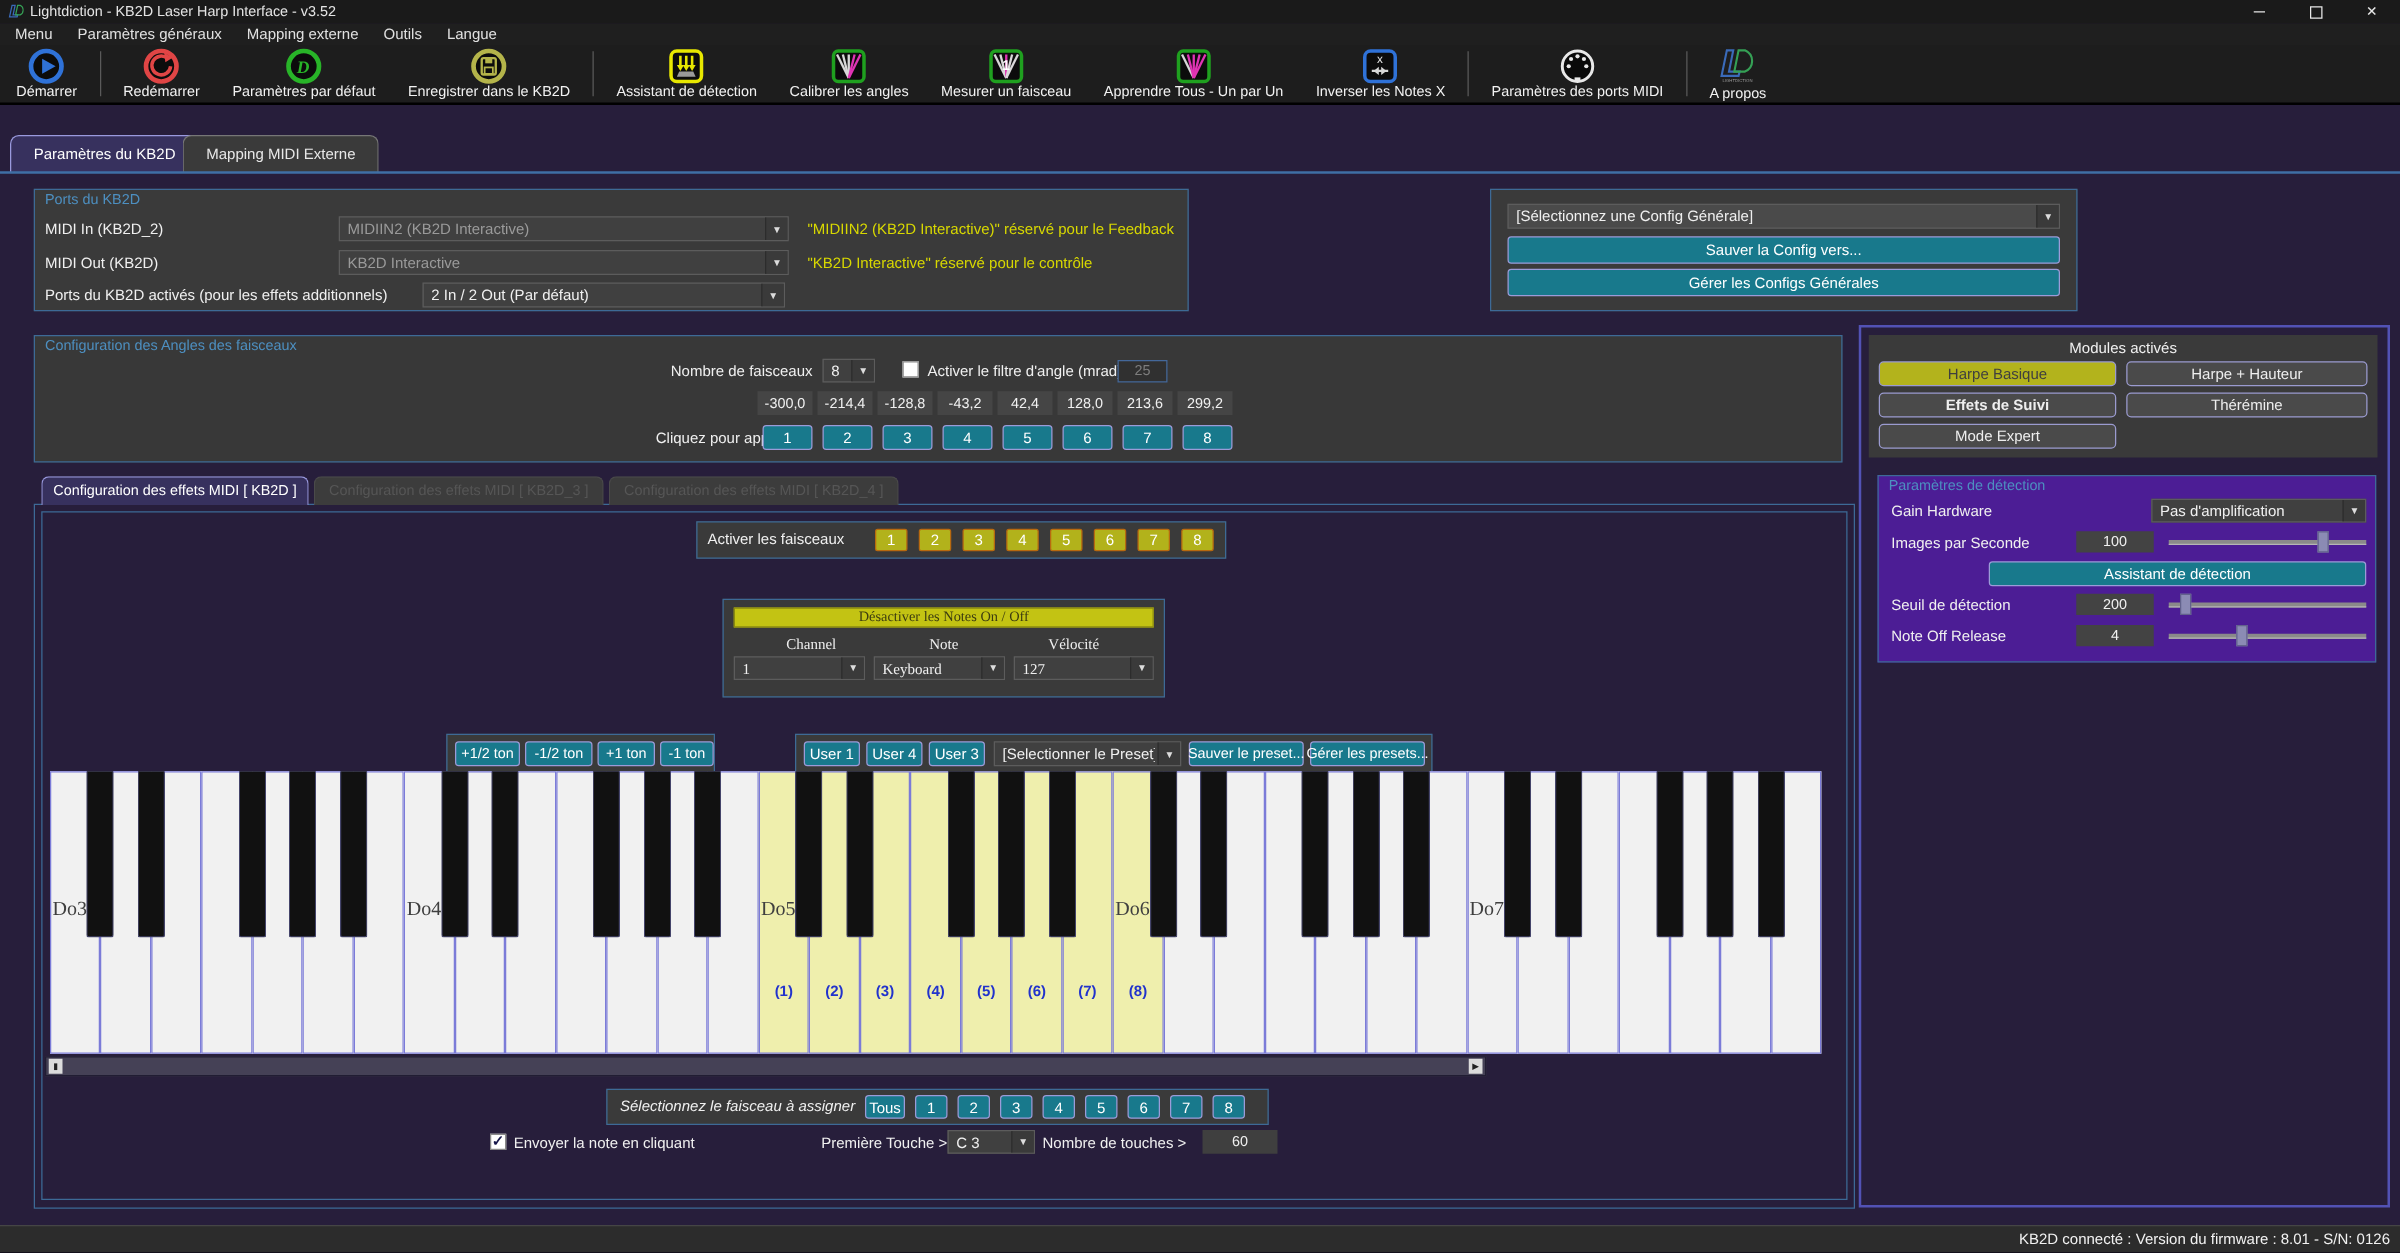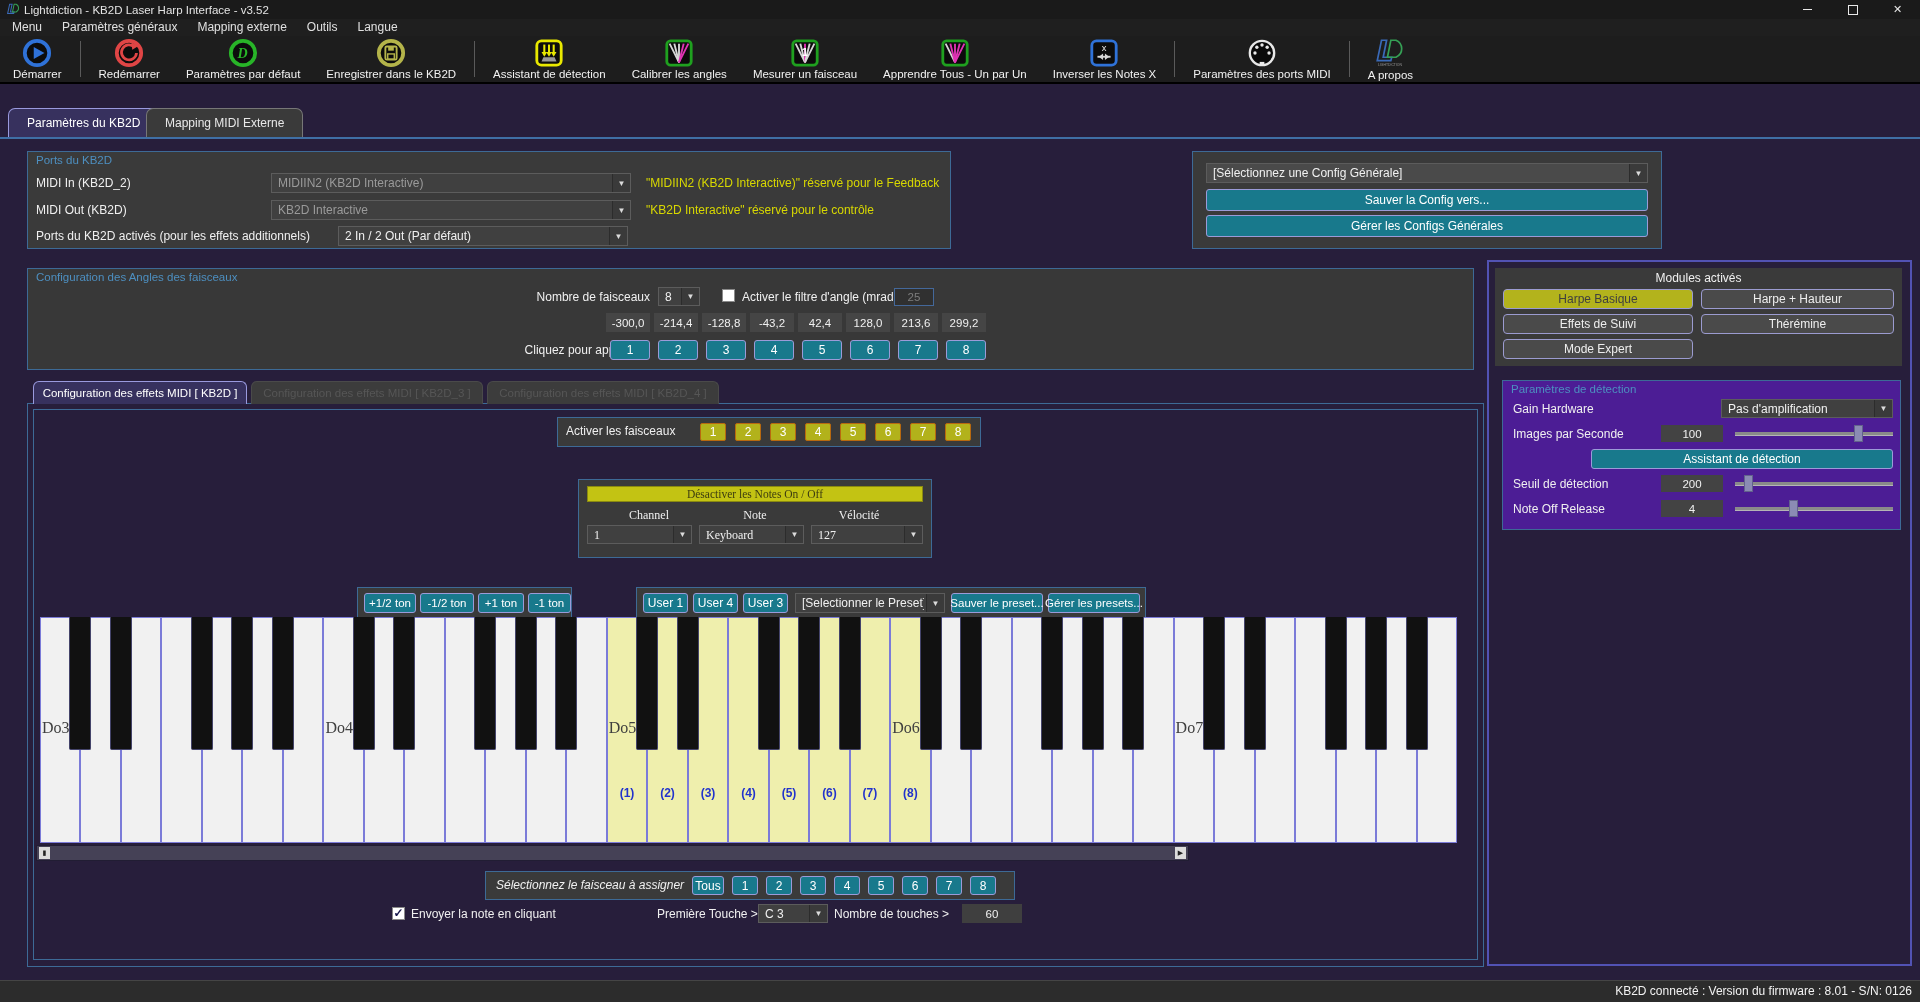--- a/index.html
+++ b/index.html
@@ -504,21 +504,21 @@
   </div>
   <span class="lbl" style="left:834px;top:907px;">Nombre de touches &gt;</span>
   <div class="valbox" style="left:962px;top:904px;width:60px;height:19px;background:#3f3f3f;">60</div>
 
   <div style="position:absolute;left:1487px;top:260px;width:425px;height:706px;border:2px solid #5252b4;box-sizing:border-box;">
     <div style="position:absolute;left:6px;top:6px;width:407px;height:98px;background:#3a3a3a;">
       <div style="position:absolute;left:0;right:0;top:3px;text-align:center;">Modules activés</div>
       <div>
           <div class="btn-gray active" style="left: 8px; top: 21px; width: 190px; height: 20px;">Harpe Basique</div>
           <div class="btn-gray" style="left: 206px; top: 21px; width: 193px; height: 20px;">Harpe + Hauteur</div>
-          <div class="btn-gray" style="left: 8px; top: 46px; width: 190px; height: 20px;">Effets de Suivi</div>
+          <div class="btn-gray" style="left: 8px; top: 46px; width: 190px; height: 20px; font-weight: bold;">Effets de Suivi</div>
           <div class="btn-gray" style="left: 206px; top: 46px; width: 193px; height: 20px;">Thérémine</div>
           <div class="btn-gray" style="left: 8px; top: 71px; width: 190px; height: 20px;">Mode Expert</div>
         </div>
     </div>
     <div class="gbox" style="left:13px;top:118px;width:397px;height:148px;background:#4c1d95;">
       <span class="gbox-title">Paramètres de détection</span>
       <span class="lbl" style="left:10px;top:21px;">Gain Hardware</span>
       <div class="select" style="left:218px;top:18px;width:172px;height:19px;">
         <span class="val">Pas d'amplification</span>
           <span class="arrow">▼</span>

